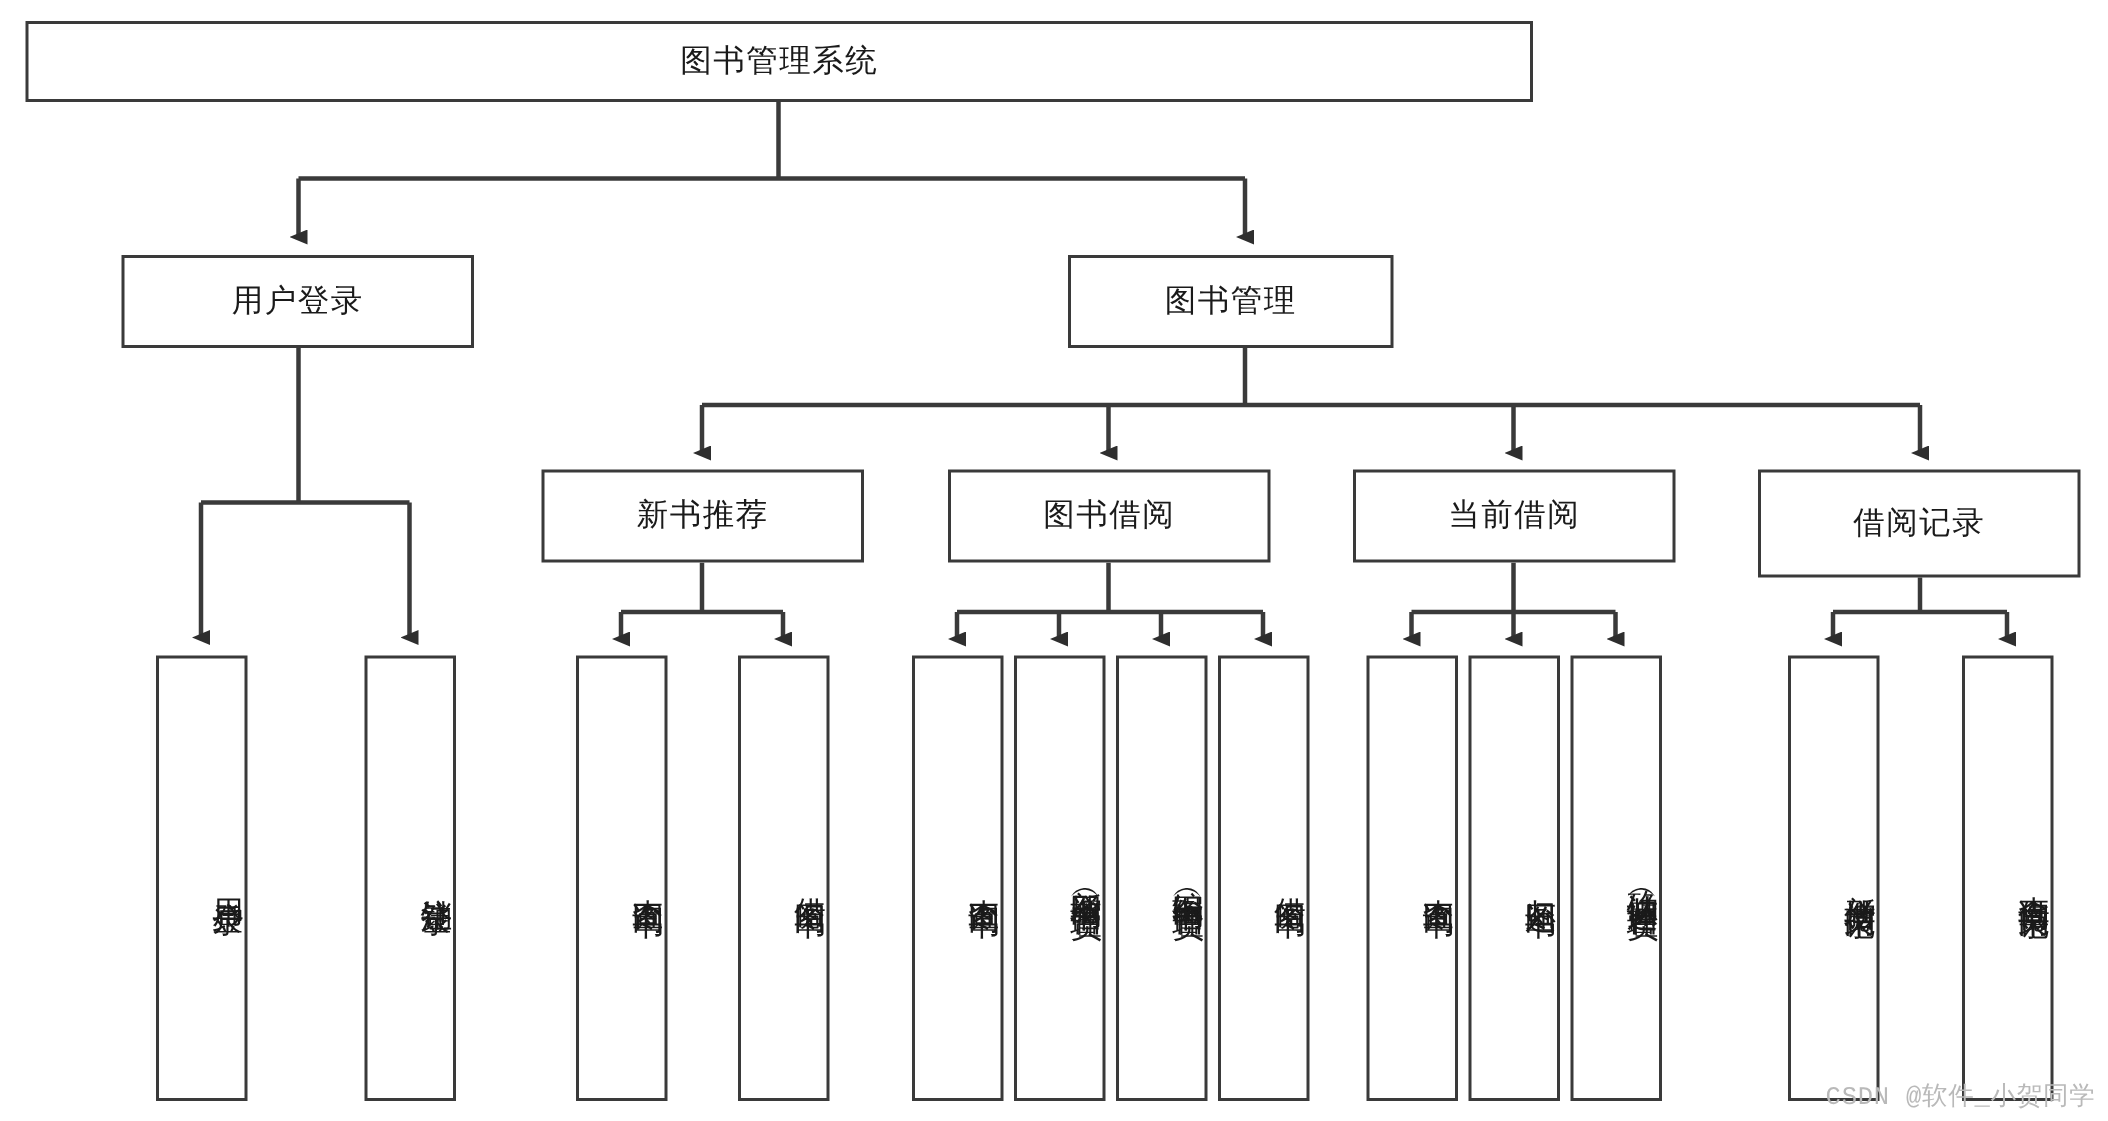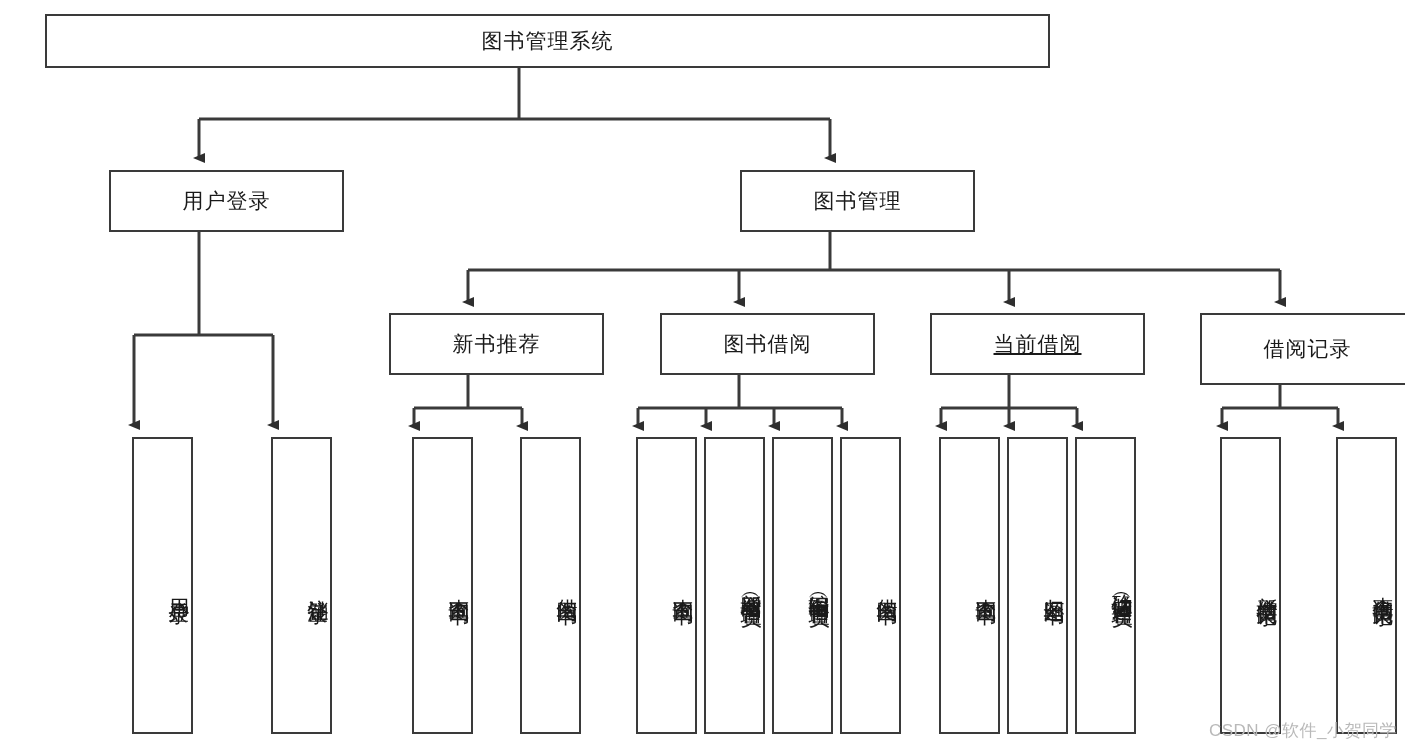--- a/index.html
+++ b/index.html
@@ -28,21 +28,20 @@
   }
   .node {
     position: absolute;
     box-sizing: border-box;
     border: 2px solid #3a3a3a;
     background: #ffffff;
     display: flex;
     align-items: center;
     justify-content: center;
     text-align: center;
-    margin-left: 28px;
   }
   .node.horiz {
     font-size: 21px;
     letter-spacing: 1px;
     line-height: 1.2;
   }
   .node.vert {
     writing-mode: vertical-rl;
     text-orientation: upright;
     font-size: 21px;
@@ -61,20 +60,21 @@
     align-items: flex-start;
   }
   .watermark {
     position: absolute;
     right: 8px;
     bottom: 5px;
     font-size: 17px;
     color: #b9b9b9;
     letter-spacing: 0.5px;
     white-space: nowrap;
+    font-family: Liberation Mono, monospace;
   }
 </style>
 </head>
 <body>
 
 <div id="canvas">
 
   <svg id="wires" viewBox="0 0 1405 747">
     <defs>
       <marker id="arrow" markerWidth="12" markerHeight="12" refX="5" refY="6" orient="auto" markerUnits="userSpaceOnUse">
@@ -126,31 +126,31 @@
     </g>
   </svg>
 
   <div class="node horiz" style="left:17px; top:14px; width:1005px; height:54px;">
     <span>图书管理系统</span>
   </div>
 
   <div class="node horiz" style="left:81px; top:170px; width:235px; height:62px;">
     <span>用户登录</span>
   </div>
-  <div class="node horiz" style="left:712px; top:170px; width:235px; height:62px;">
+  <div class="node horiz" style="left:712px; top:170px; width:217px; height:62px;">
     <span>图书管理</span>
   </div>
 
   <div class="node horiz" style="left:632px; top:313px; width:215px; height:62px;">
     <span>图书借阅</span>
   </div>
   <div class="node horiz" style="left:361px; top:313px; width:215px; height:62px;">
     <span>新书推荐</span>
   </div>
-  <div class="node horiz" style="left:902px; top:313px; width:215px; height:62px;text-decoration:underline;">
+  <div class="node horiz" style="left:902px; top:313px; width:215px; height:62px;">
     <span>当前借阅</span>
   </div>
   <div class="node horiz" style="left:1172px; top:313px; width:215px; height:72px;">
     <span>借阅记录</span>
   </div>
 
   <div class="node vert" style="left:104px; top:437px; width:61px; height:297px;">
     <span class="vlabel">用户登录</span>
   </div>
   <div class="node vert" style="left:243px; top:437px; width:61px; height:297px;">

